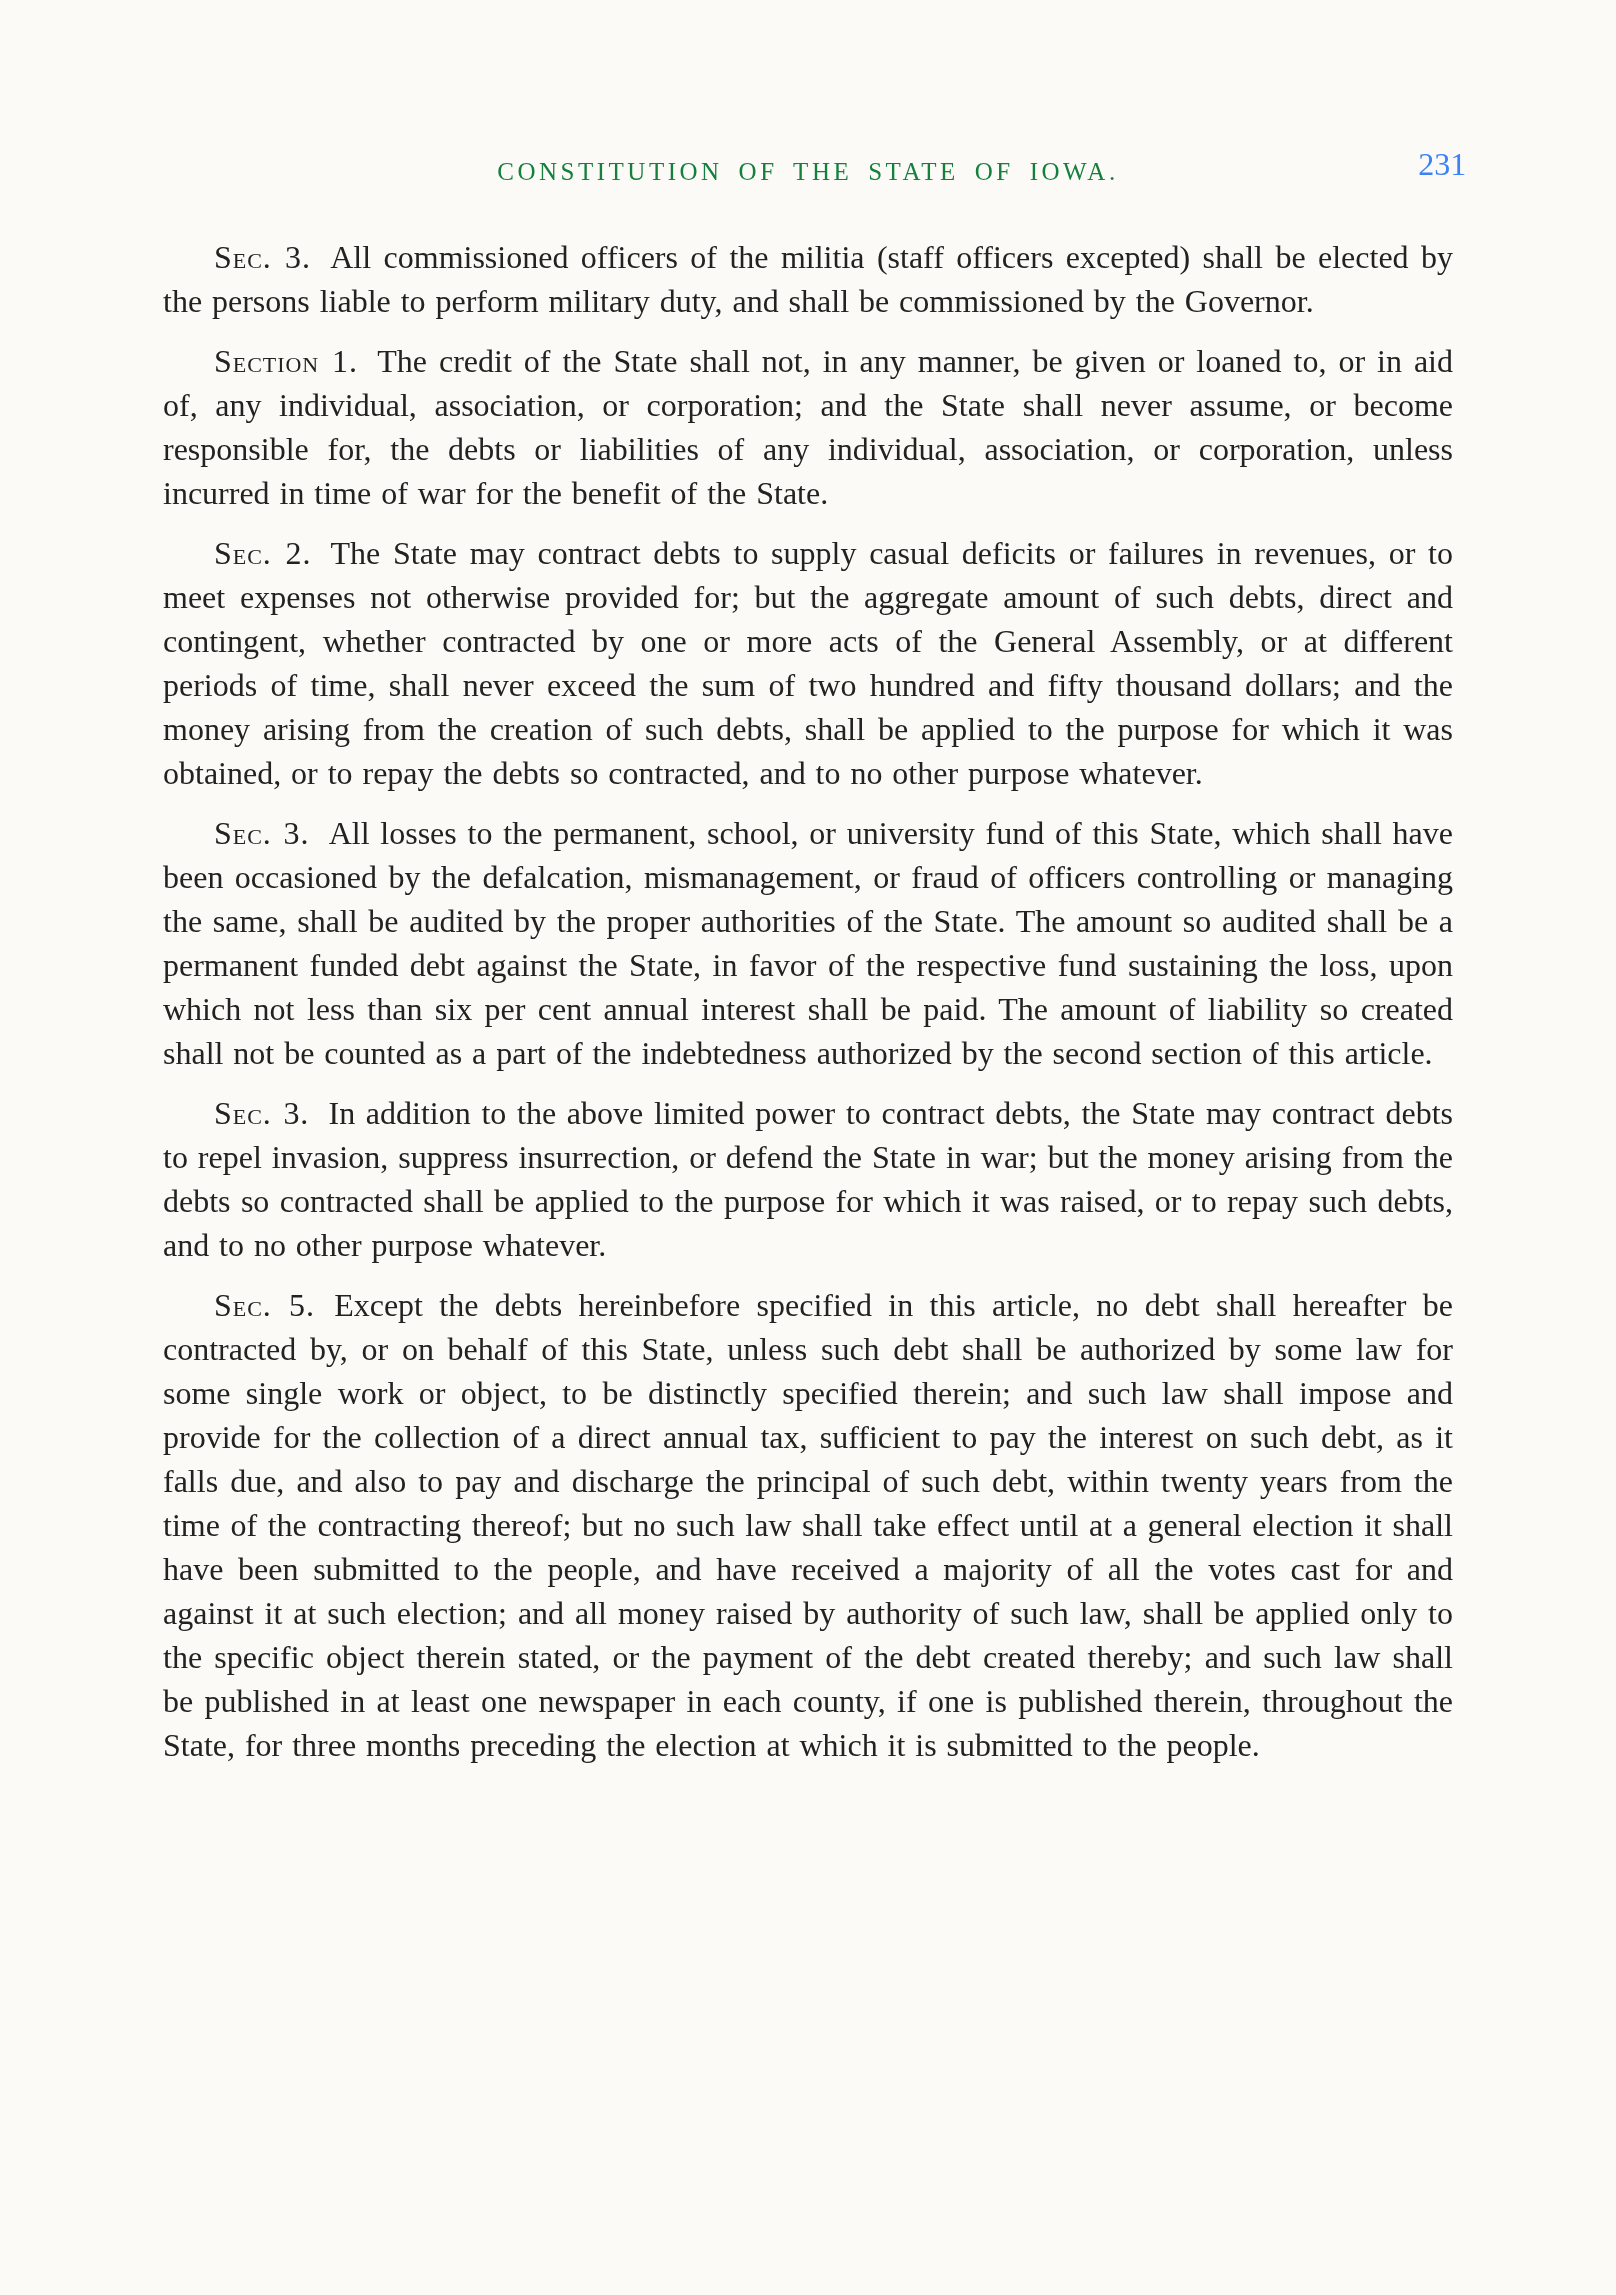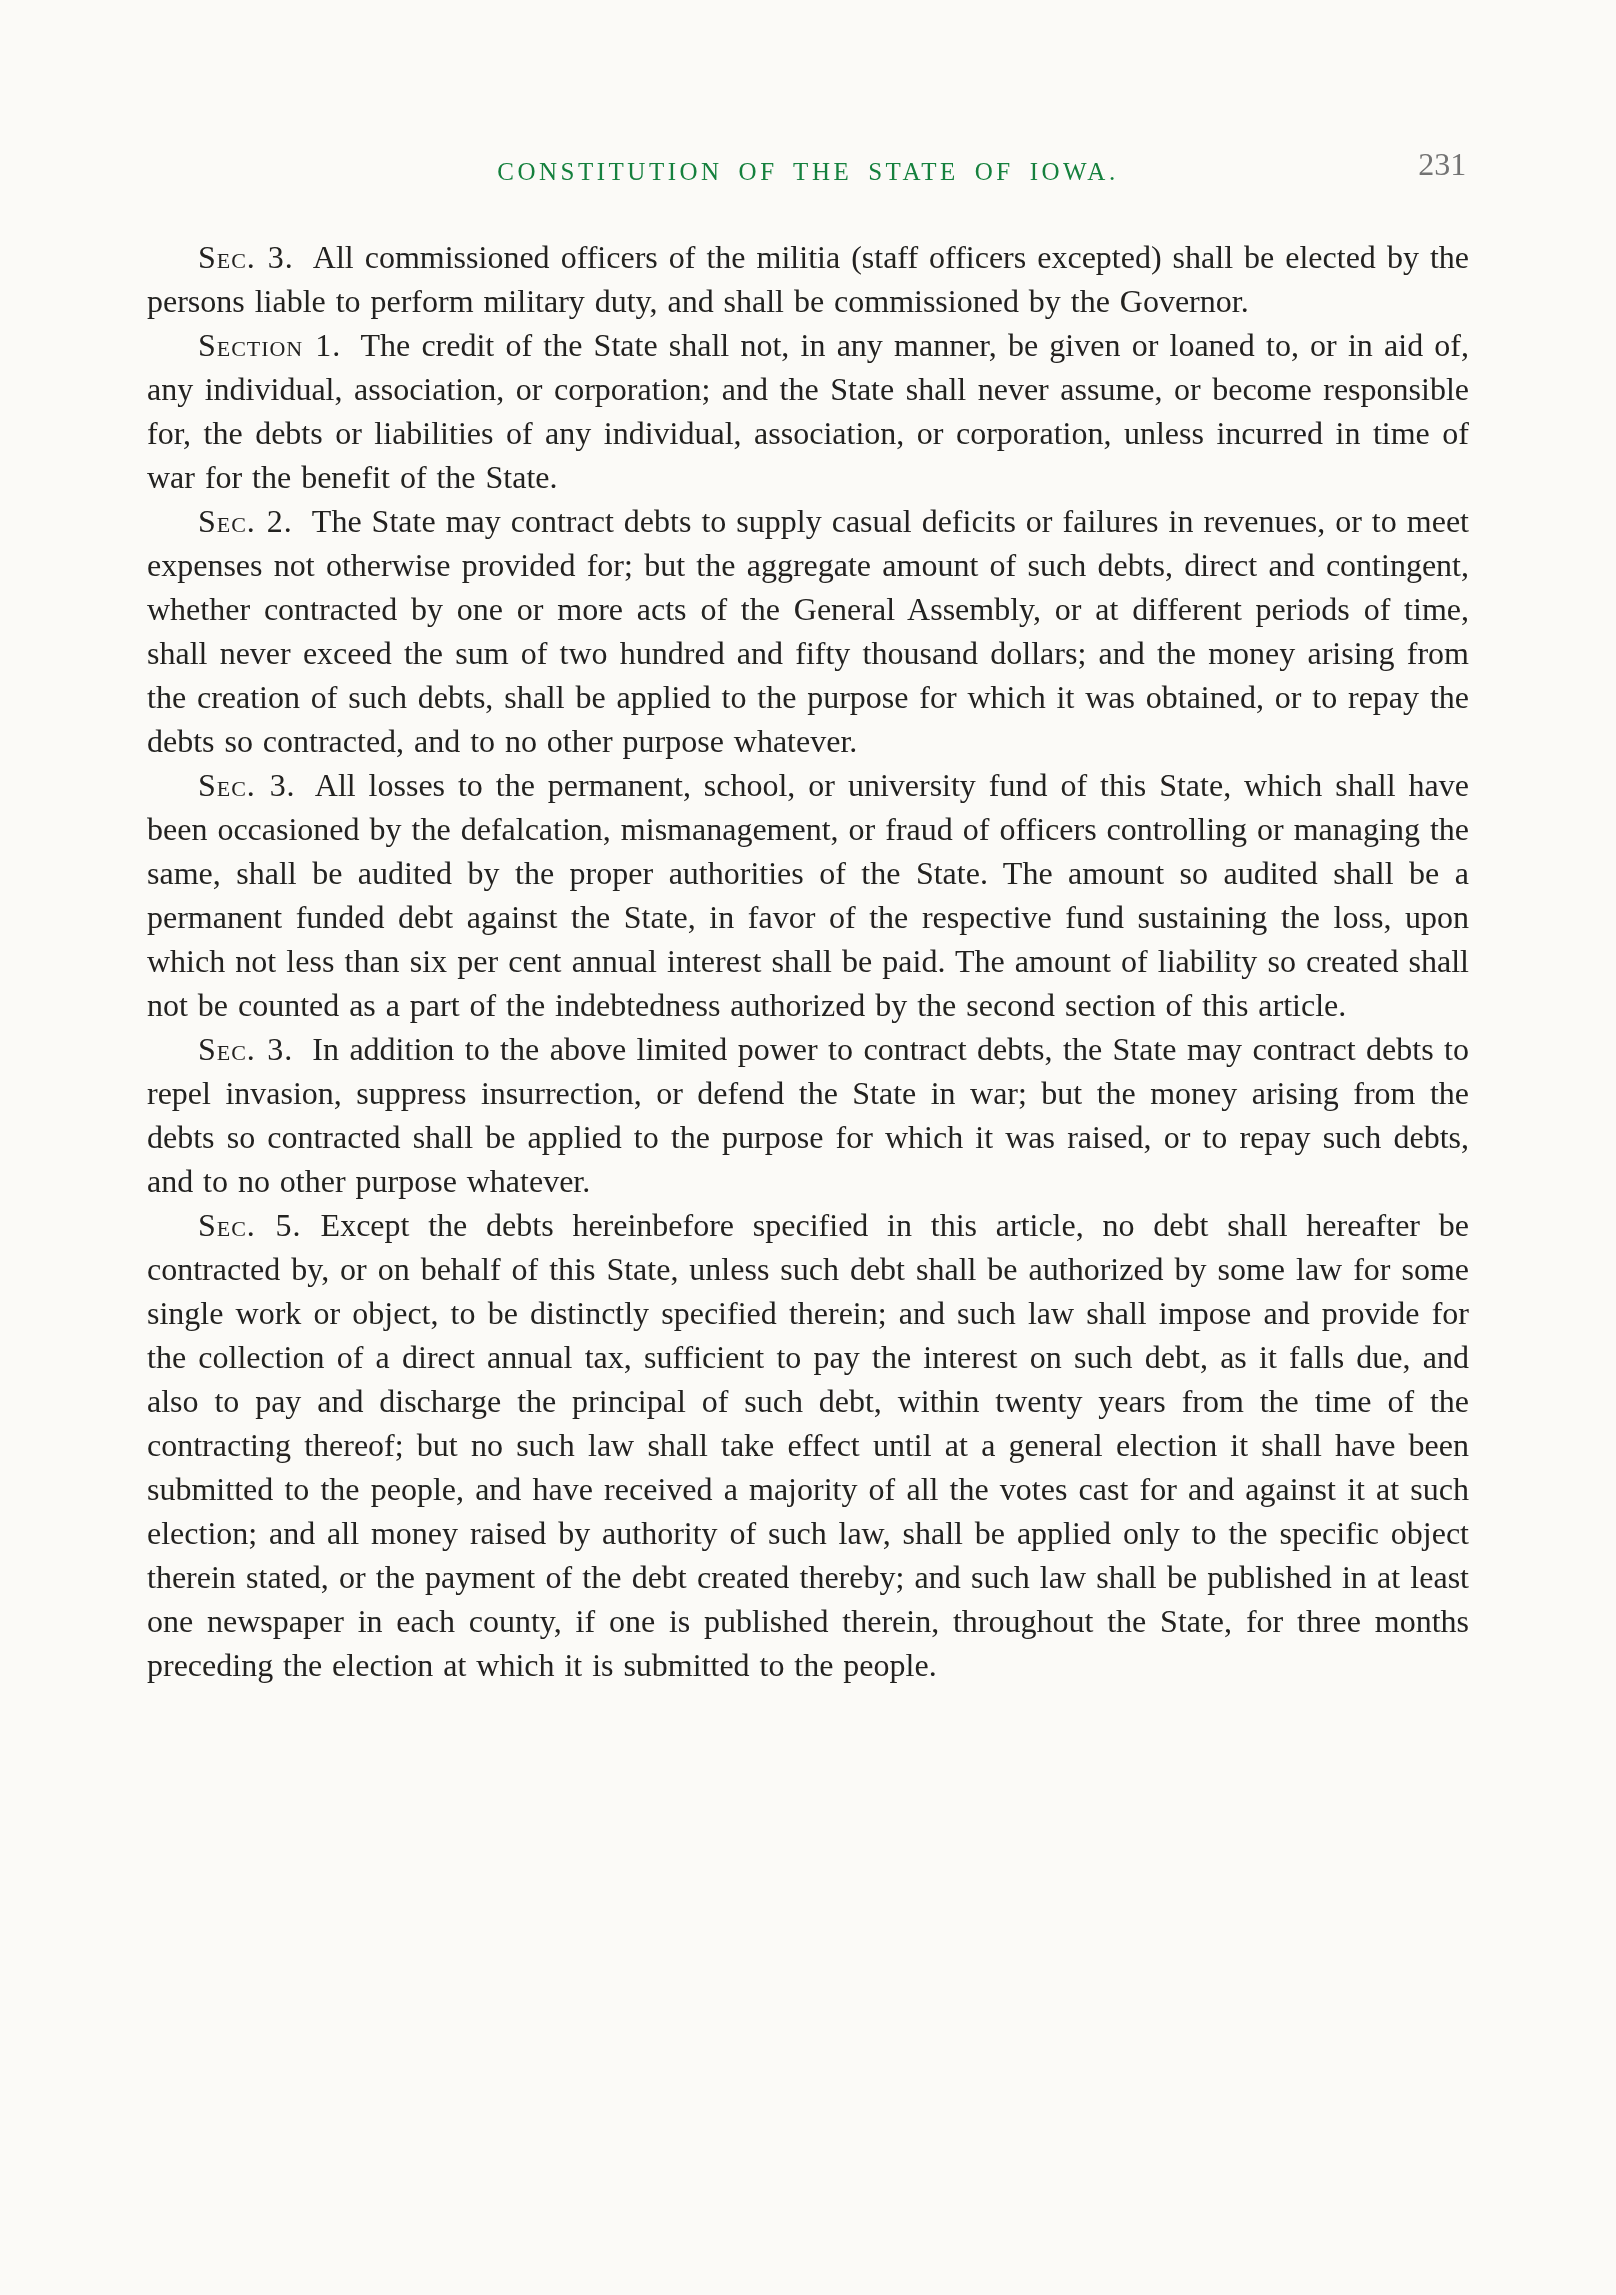--- a/index.html
+++ b/index.html
@@ -34,28 +34,28 @@
     font-size: 25px;
     letter-spacing: 0.14em;
     word-spacing: 0.25em;
     color: #15803d;
   }
   .page-number {
     position: absolute;
     right: 2.8px;
     top: -4.6px;
     font-size: 32px;
-    color: #737373;
+    color: #3b82f6;
   }
   .text-block {
     text-align: justify;
     word-spacing: 0.06em;
   }
   .para {
-    margin: 0;
+    margin: 16px;
     text-indent: 51px;
   }
   .para.continued {
     text-align-last: justify;
   }
   .sc {
     font-variant: small-caps;
   }
   .label {
     margin-right: 0.6em;

